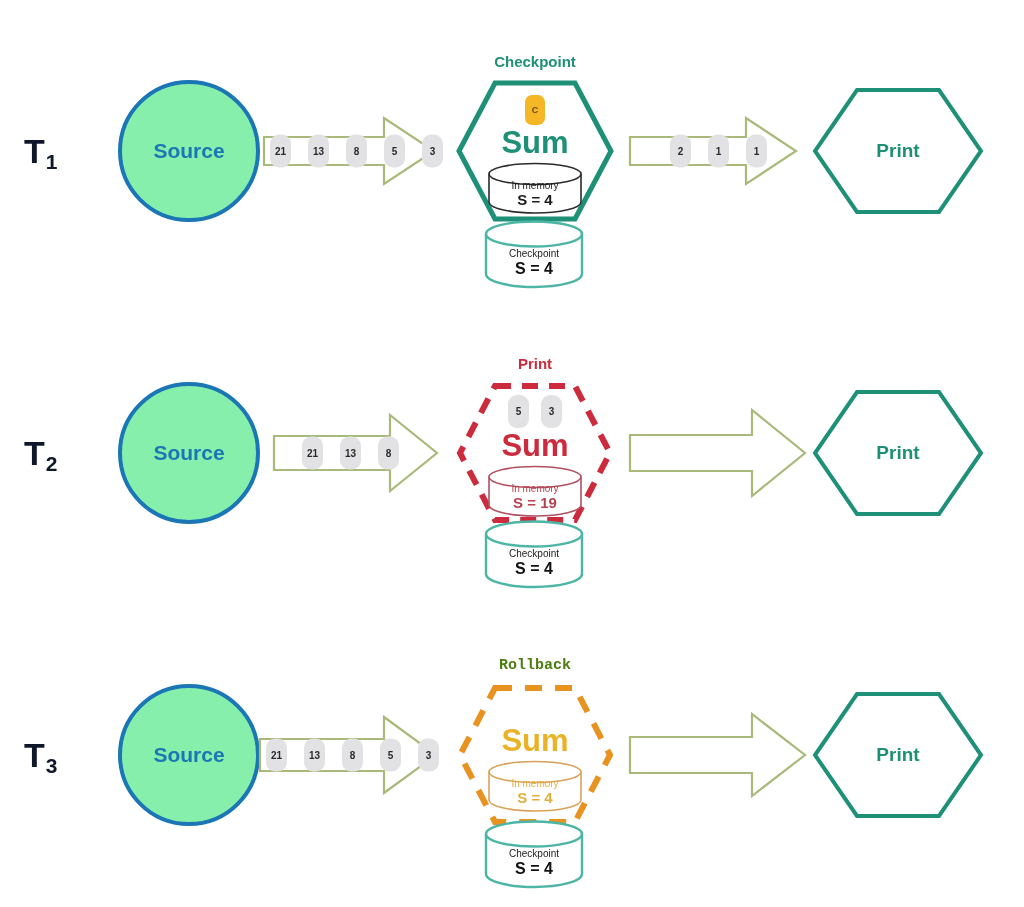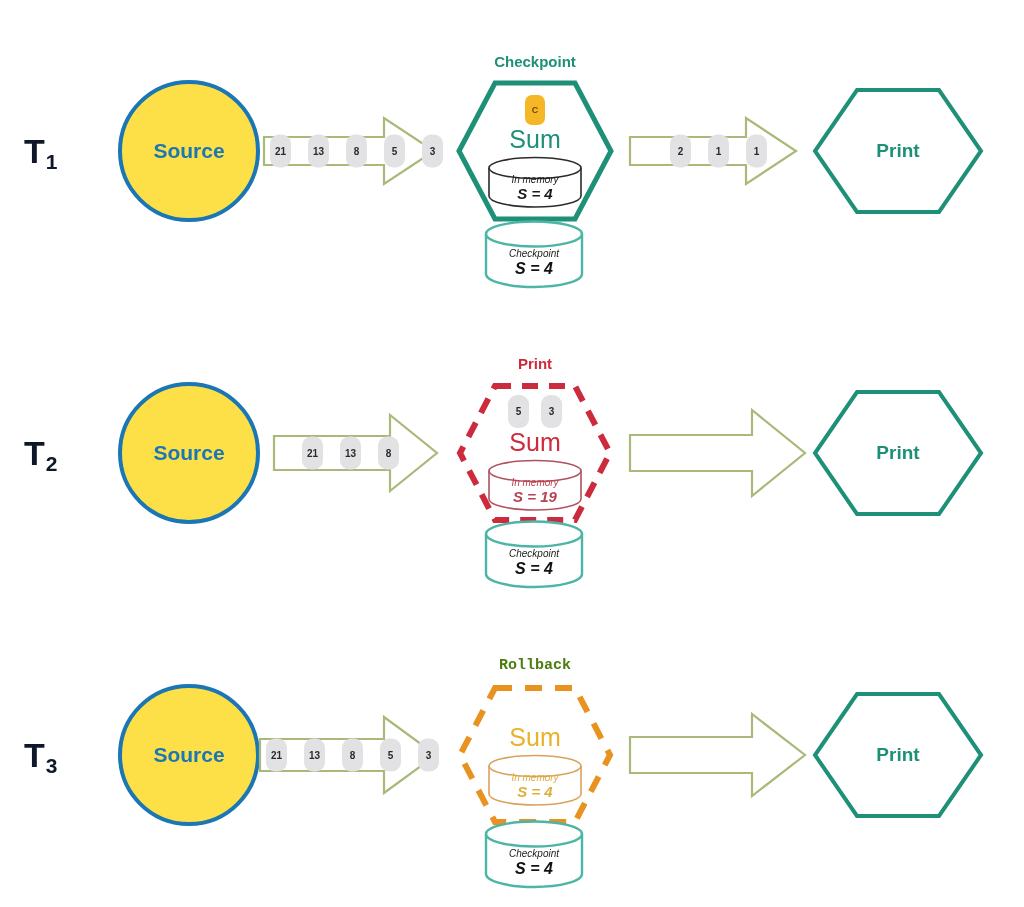--- a/index.html
+++ b/index.html
@@ -23,21 +23,21 @@
     line-height:1;white-space:nowrap;
   }
   .time-label sub{font-size:21px;font-weight:bold;vertical-align:baseline;position:relative;top:6px;left:1px;}
 
   
   .source{
     position:absolute;left:118px;top:50%;transform:translateY(-50%);
     width:142px;height:142px;border-radius:50%;
     border:4px solid #1b76b5;
     display:flex;align-items:center;justify-content:center;
-    box-sizing:border-box;background:#fde047;
+    box-sizing:border-box;background:#86efac;
   }
   .source-label{font-size:21px;font-weight:bold;color:#1b76b5;}
 
   
   .arrow{position:absolute;top:50%;transform:translateY(-50%);}
   .arrow svg{display:block;overflow:visible;}
   .pills{
     position:absolute;top:50%;transform:translateY(-50%);
     display:flex;align-items:center;gap:17px;
     pointer-events:none;
@@ -62,42 +62,42 @@
 
   
   .hex{position:absolute;top:50%;transform:translateY(-50%);}
   .hex svg{display:block;overflow:visible;}
   .hex-body{position:absolute;inset:0;display:flex;flex-direction:column;align-items:center;}
 
   #hexC1{left:455px;width:160px;height:144px;}
   #hexC2{left:455px;width:160px;height:144px;}
   #hexC3{left:455px;width:160px;height:144px;}
 
-  .op-title{font-size:25px;font-weight:normal;line-height:1;}
+  .op-title{font-size:31px;font-weight:bold;line-height:1;}
   .t-teal{color:#1e9077;}
   .t-red{color:#cc2b3d;}
   .t-amber{color:#eab226;}
 
   .hex-caption{
     position:absolute;left:0;width:100%;text-align:center;
     font-size:15px;font-weight:bold;
   }
   #cap1{top:-26px;color:#1e9077;}
   #cap2{top:-26px;color:#cc2b3d;}
   #cap3{top:-26px;color:#4d7c0f;font-family:Liberation Mono, monospace;}
 
   
   .c-badge{
     width:20px;height:30px;border-radius:7px;background:#f6b727;
     display:flex;align-items:center;justify-content:center;
     font-size:9px;font-weight:bold;color:#6b4a00;
   }
 
   
-  .cyl{position:relative;font-style:italic;}
+  .cyl{position:relative;}
   .cyl svg{display:block;overflow:visible;position:absolute;inset:0;}
   .cyl-text{
     position:absolute;left:0;width:100%;
     display:flex;flex-direction:column;align-items:center;justify-content:center;
     text-align:center;
   }
   .cyl-cap{font-size:10px;line-height:1.1;}
   .cyl-val{font-size:15px;font-weight:bold;line-height:1.2;}
 
   

